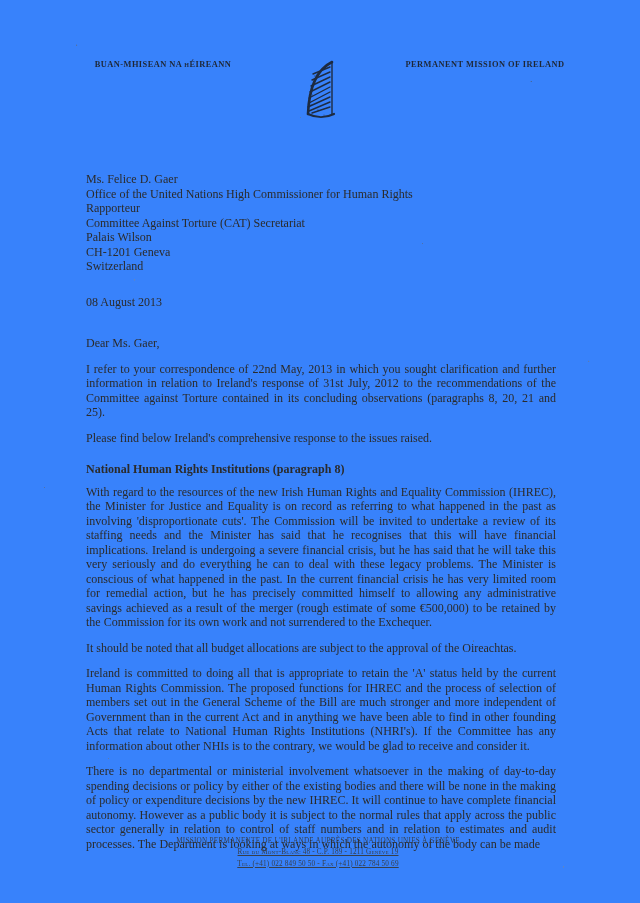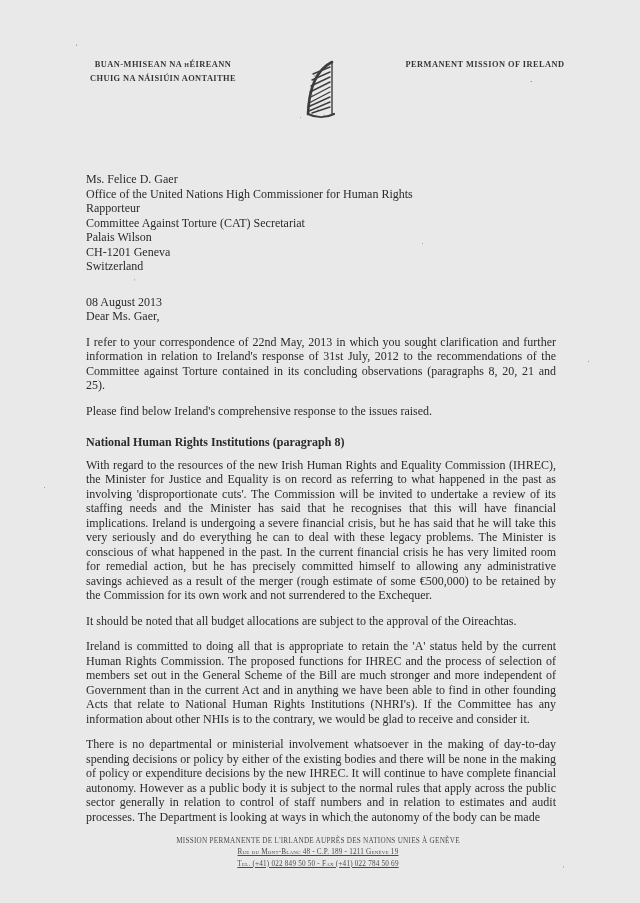--- a/index.html
+++ b/index.html
@@ -13,21 +13,21 @@
     overflow: hidden;
     font-family: "Liberation Serif", serif;
     color: #2a2a2a;
     position: relative;
   }
 
   
   #page {
     position: absolute;
     inset: 0;
-    background: #e5e5e5;
+    background: #3b82f6;
     filter: contrast(1.04);
   }
 
   
   #speckle {
     position: absolute;
     inset: 0;
     pointer-events: none;
     opacity: .55;
     background-image:
@@ -86,21 +86,21 @@
     left: 86px;
     top: 172px;
     width: 470px;
     font-size: 12px;
     line-height: 14.5px;
     color: #2e2e2e;
     filter: blur(.15px);
   }
   .addr-line { white-space: nowrap; }
   .date-line { margin-top: 21px; }
-  .salutation { }
+  .salutation { margin-top: 27px; }
   .para {
     margin-top: 11px;
     text-align: justify;
     text-justify: inter-word;
   }
   .section-head {
     margin-top: 17px;
     font-weight: 700;
   }
   .section-head + .para { margin-top: 8px; }
@@ -124,21 +124,20 @@
 </style>
 </head>
 <body>
 
 <div id="page">
 
   <div class="letterhead">
 
     <div class="lh-block">
       <div class="l1">BUAN-MHISEAN NA hÉIREANN</div>
-      <div class="l2">CHUIG NA NÁISIÚIN AONTAITHE</div>
     </div>
 
     <div class="crest">
       <svg viewBox="0 0 56 62" xmlns="http://www.w3.org/2000/svg">
         <g fill="none" stroke="#1c1c1c" stroke-width="1.4" stroke-linecap="round">
           <path d="M36 4 C20 12 13 30 12 56" stroke-width="2.6"></path>
           <path d="M36 4 L36 56"></path>
           <path d="M12 56 C20 60 30 60 38 56" stroke-width="2.2"></path>
           <path d="M34 9 L17 16"></path>
             <path d="M34 14 L16 22"></path>

